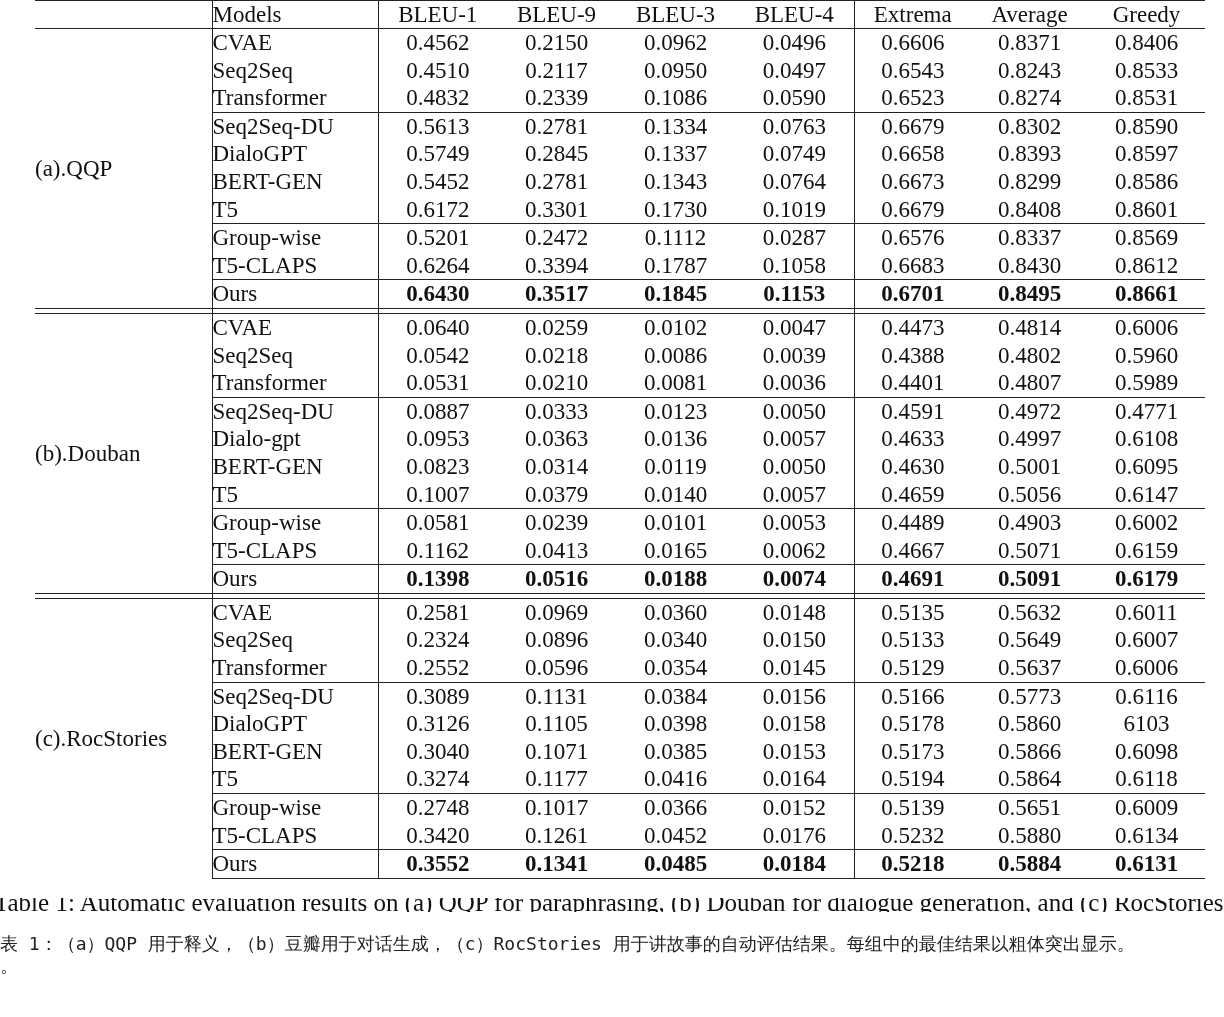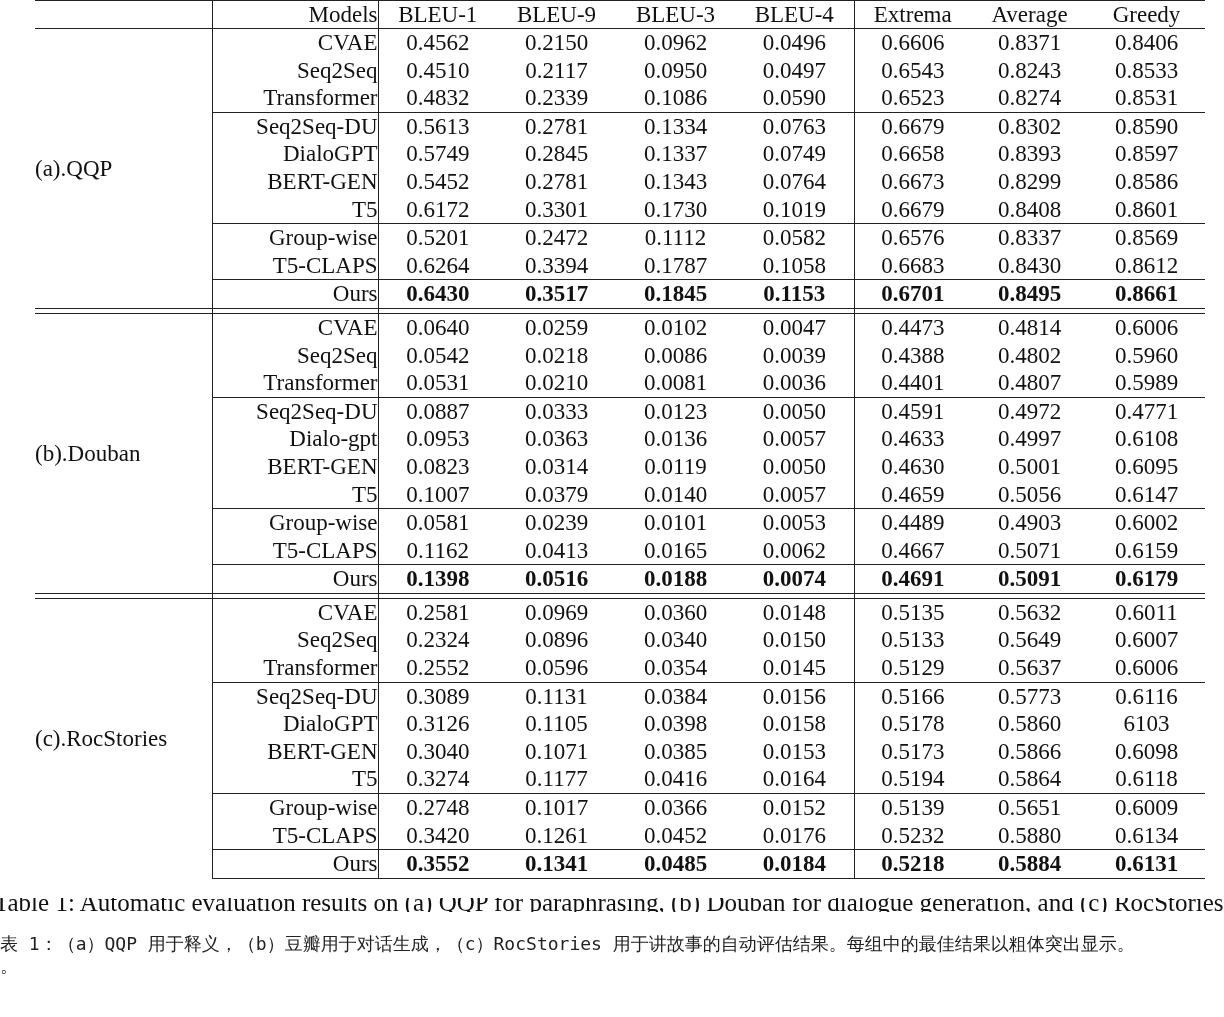--- a/index.html
+++ b/index.html
@@ -32,21 +32,21 @@
       padding: 0;
       font-weight: normal;
       white-space: nowrap;
       height: 27.6px;
       vertical-align: middle;
     }
     col.c-ds { width: 177px; }
     col.c-model { width: 166px; }
     col.c-m { width: 119px; }
     col.c-e { width: 117px; }
-    th.h-model, td.model { text-align: right; padding-left: 16px; }
+    th.h-model, td.model { text-align: left; padding-left: 16px; }
     th.num, td.num { text-align: center; }
     .vl { border-left: 1.5px solid #222; }
     tr.head th { border-top: 1.5px solid #222; border-bottom: 1.5px solid #222; line-height: 27px; height: 27px;}
     tr.subsep td.m-cell { border-top: 1.5px solid #222; margin-left: 12px; }
     tr.ours td { font-weight: bold; }
     tr.ours td.model { font-weight: normal; }
     tr.ours td.notbold { font-weight: bold; }
     td.bold { font-weight: bold; }
     tr.ours td.m-cell { border-top: 1.5px solid #222; border-bottom: 1.5px solid #222; }
     td.ds {
@@ -189,21 +189,21 @@
           <td class="num m-cell">0.1019</td>
           <td class="num m-cell vl">0.6679</td>
           <td class="num m-cell">0.8408</td>
           <td class="num m-cell">0.8601</td>
         </tr>
         <tr class="subsep">
           <td class="model vl m-cell">Group-wise</td>
           <td class="num m-cell vl">0.5201</td>
           <td class="num m-cell">0.2472</td>
           <td class="num m-cell">0.1112</td>
-          <td class="num m-cell">0.0582</td>
+          <td class="num m-cell">0.0287</td>
           <td class="num m-cell vl">0.6576</td>
           <td class="num m-cell">0.8337</td>
           <td class="num m-cell">0.8569</td>
         </tr>
         <tr>
           <td class="model vl m-cell">T5-CLAPS</td>
           <td class="num m-cell vl">0.6264</td>
           <td class="num m-cell">0.3394</td>
           <td class="num m-cell">0.1787</td>
           <td class="num m-cell">0.1058</td>

